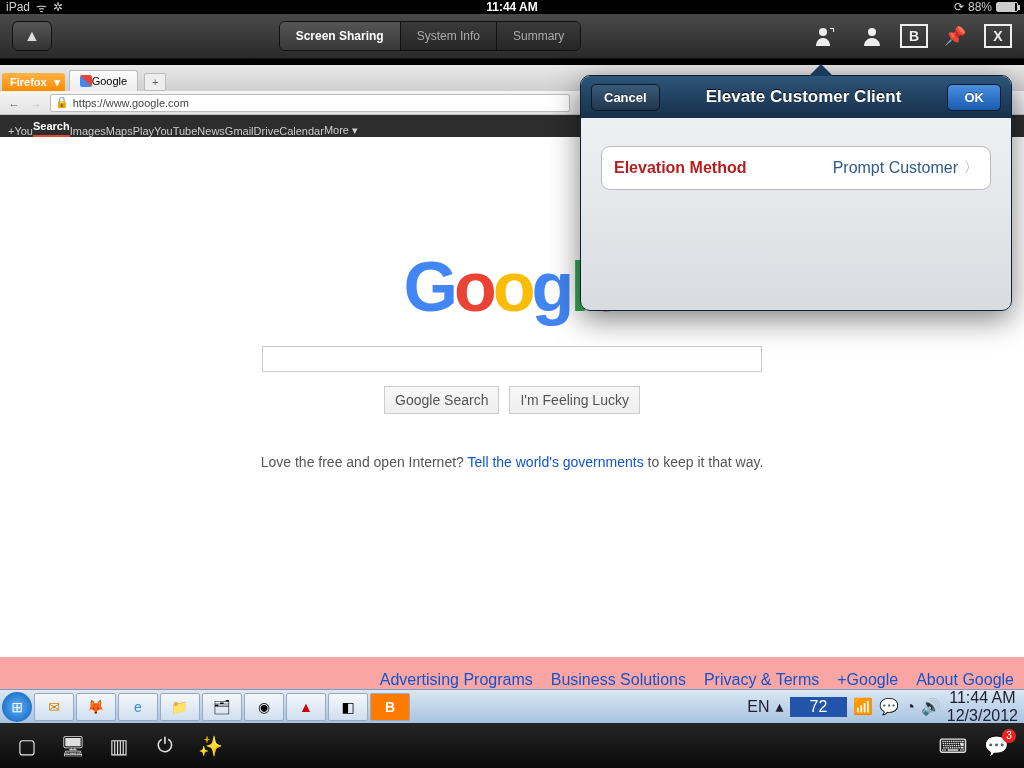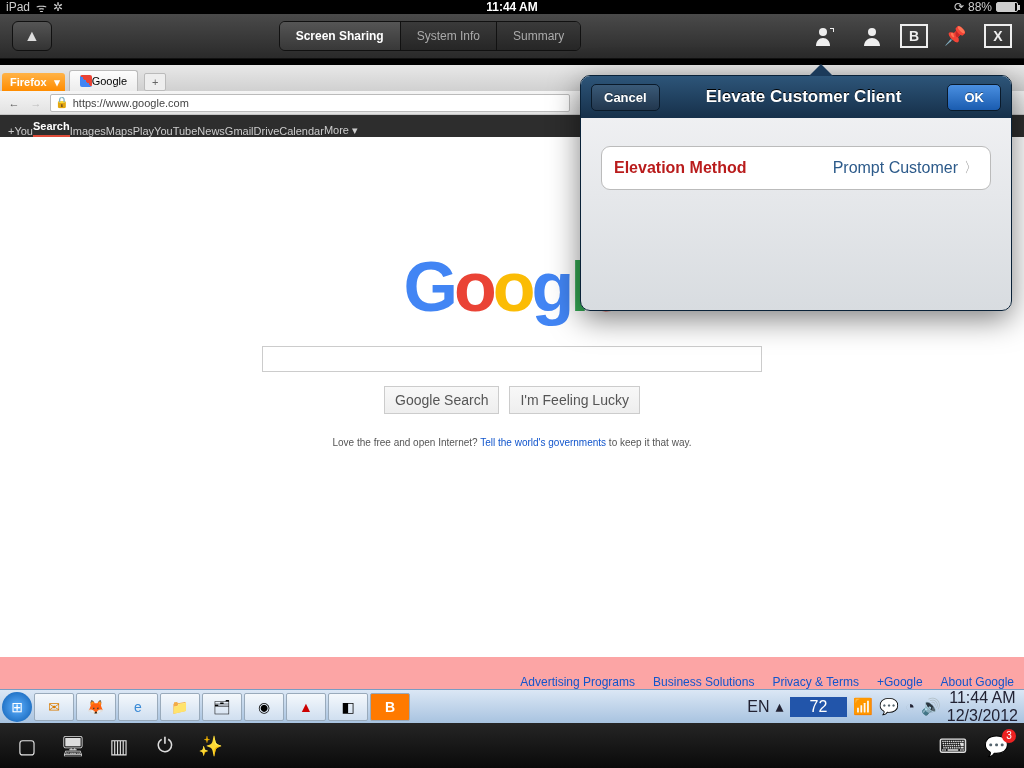--- a/index.html
+++ b/index.html
@@ -28,23 +28,23 @@
 .addr{flex:0 0 520px;height:18px;background:#fff;border:1px solid #bbb;border-radius:2px;padding:0 4px;color:#444;display:flex;align-items:center;gap:4px}
 .gbar{height:22px;background:#2d2d2d;display:flex;align-items:flex-end;padding:0 8px;font-size:11px;color:#ccc}
 .gbar span{cursor:pointer}
 .gbar span.act{color:#fff;font-weight:bold;border-bottom:2px solid #dd4b39;padding-bottom:3px}
 .gpage{background:#fff;height:520px;display:flex;flex-direction:column;align-items:center;padding-top:110px}
 .glogo{font-size:70px;font-weight:bold;letter-spacing:-4px;font-family:Georgia,serif}
 .glogo .b{color:#4285f4}.glogo .r{color:#ea4335}.glogo .y{color:#fbbc05}.glogo .g{color:#34a853}
 .gsearch{width:500px;height:26px;border:1px solid #ccc;margin-top:18px}
 .gbtns{margin-top:14px;display:flex;gap:10px}
 .gbtns button{background:linear-gradient(#f8f8f8,#eee);border:1px solid #ccc;padding:5px 10px;font-size:14px;color:#555;cursor:pointer}
-.gmsg{margin-top:23px;font-size:10px;color:#555}
+.gmsg{margin-top:40px;font-size:14px;color:#555}
 .gmsg a{color:#1155cc}
-.gfoot{position:absolute;bottom:34px;right:10px;font-size:12px;color:#1155cc;display:flex;gap:18px}
+.gfoot{position:absolute;bottom:34px;right:10px;font-size:16px;color:#1155cc;display:flex;gap:18px}
 .gfoot span{cursor:pointer}
 .win-task{position:absolute;bottom:0;left:0;width:1024px;height:34px;background:linear-gradient(#dbe7f5,#a8c3e0);display:flex;align-items:center;padding:0 2px;justify-content:space-between;border-top:1px solid #7a9cc2}
 .task-left{display:flex;gap:2px;align-items:center}
 .tbtn{width:40px;height:28px;background:linear-gradient(#f4f8fc,#d0dff0);border:1px solid #9ab;border-radius:2px;display:flex;align-items:center;justify-content:center;cursor:pointer;font-size:14px}
 .start{background:radial-gradient(#5fb1ff,#0a5bb0);border-radius:50%;width:30px;height:30px;border:none;color:#fff}
 .tray{display:flex;align-items:center;gap:6px;font-size:16px;color:#223;padding-right:4px}
 .tray .clock{text-align:center;line-height:1.1}
 .popover{position:absolute;top:75px;left:580px;width:432px;height:236px;background:linear-gradient(#f4f4f6,#d8dce0);border:1px solid #0a2238;border-radius:10px;box-shadow:0 8px 30px rgba(0,0,0,.5)}
 .popover:before{content:"";position:absolute;top:-12px;left:228px;border:12px solid transparent;border-bottom-color:#1b3a5a;border-top:none}
 .pop-head{height:42px;background:linear-gradient(#2d5579,#16304a);border-radius:9px 9px 0 0;display:flex;align-items:center;justify-content:space-between;padding:0 10px;color:#fff}

